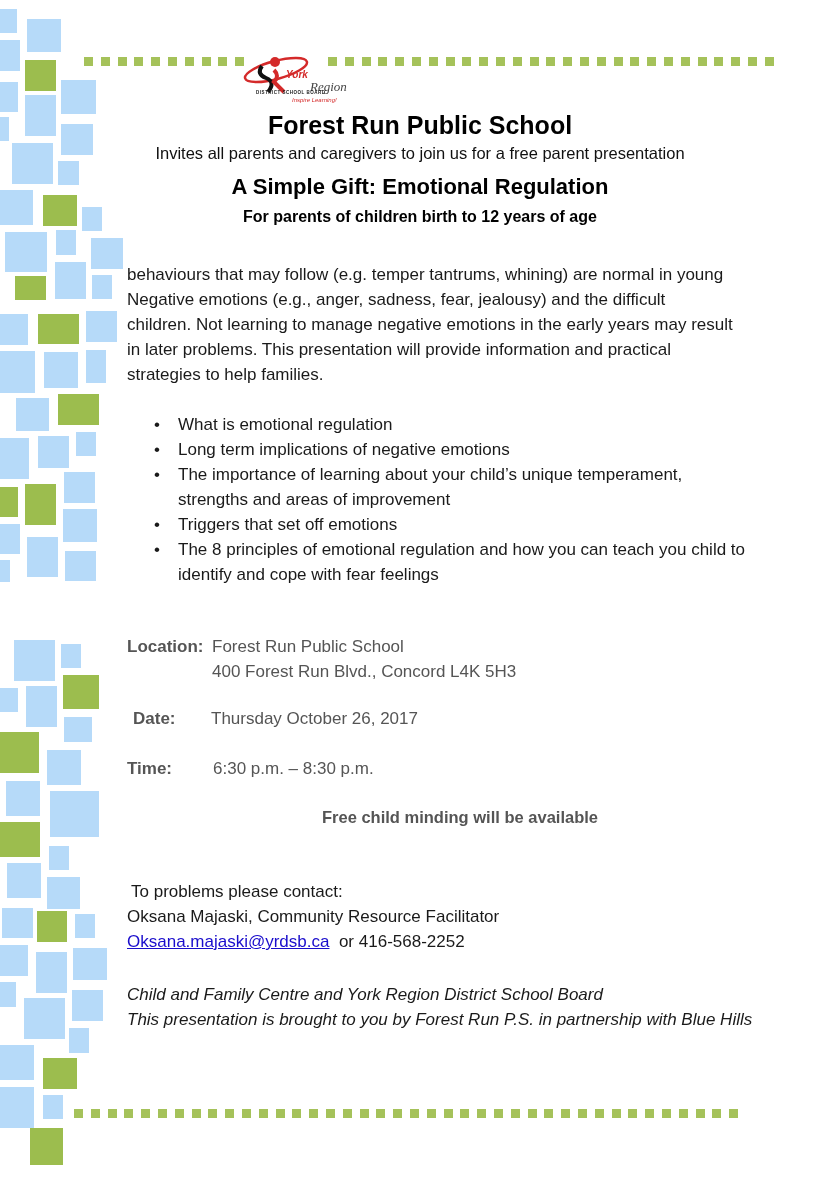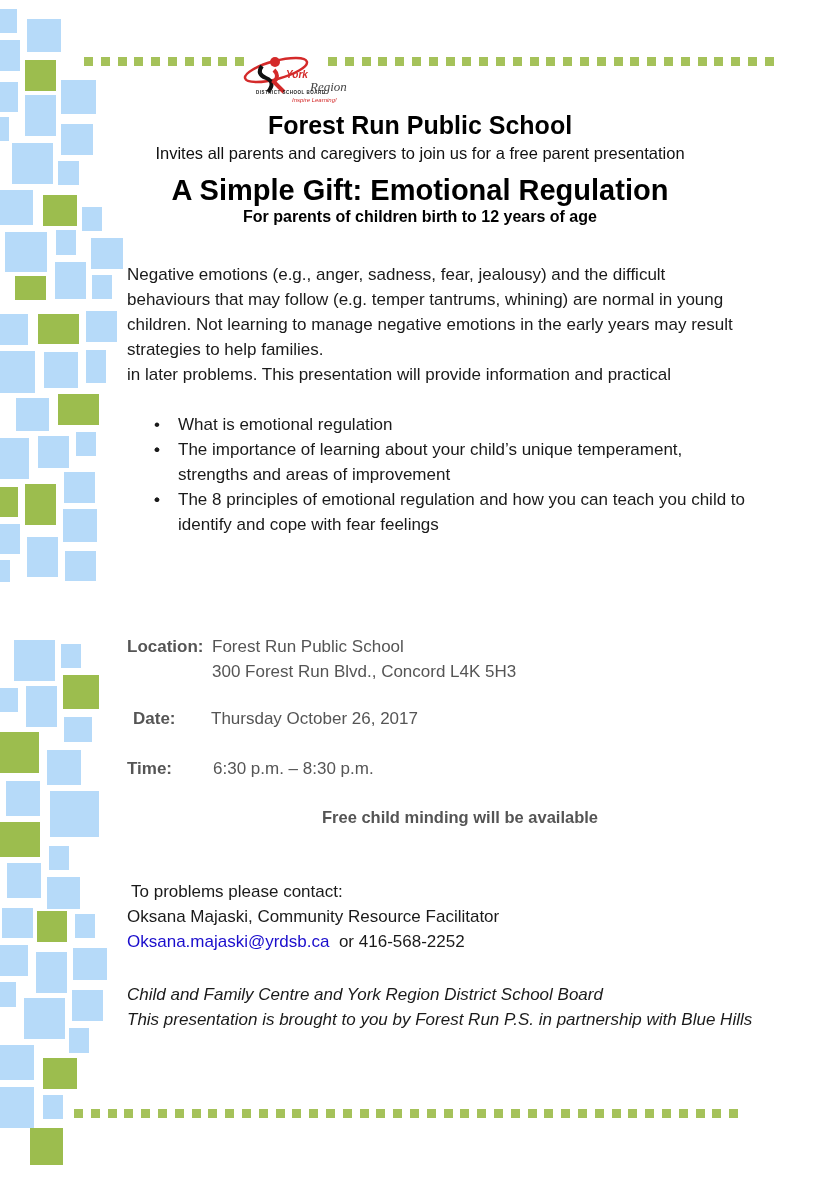--- a/index.html
+++ b/index.html
@@ -5,28 +5,28 @@
   html,body{margin:0;padding:0;background:#fff;}
   body{width:840px;height:1188px;position:relative;overflow:hidden;font-family:"Liberation Sans","DejaVu Sans",sans-serif;color:#111;}
   .sq{position:absolute;}
   .b{background:#b6daf9;}
   .g{background:#9cbd4e;}
   .dot{position:absolute;width:9px;height:9px;background:#a5c25a;}
   .txt{position:absolute;left:127px;font-size:17px;line-height:25px;color:#1a1a1a;}
   .center{position:absolute;left:0;width:840px;text-align:center;}
   .h1{top:111px;font-size:25px;font-weight:bold;color:#000;}
   .sub{top:144px;font-size:16.5px;color:#111;}
-  .h2{top:174px;font-size:29px;font-weight:bold;color:#000;}
+  .h2{top:174px;font-size:22px;font-weight:bold;color:#000;}
   .h3{top:208px;font-size:16px;font-weight:bold;color:#000;}
   ul{margin:0;padding:0;list-style:none;}
   li{position:relative;padding-left:51px;}
   li .bullet{position:absolute;left:27px;top:0;}
   .lbl{font-weight:bold;color:#555;position:absolute;}
   .val{color:#555;position:absolute;}
-  a{color:#1a0dcc;}
+  a{color:#1a0dcc;text-decoration:underline;}
   .logo{position:absolute;left:238px;top:52px;width:110px;height:56px;}
 </style>
 </head>
 <body>
 
 <div>
 
   <div class="sq b" style="left:0;top:9px;width:17px;height:24px"></div>
   <div class="sq b" style="left:27px;top:19px;width:34px;height:33px"></div>
   <div class="sq b" style="left:0;top:40px;width:20px;height:31px"></div>
@@ -195,41 +195,41 @@
   <span style="position:absolute;left:18px;top:38px;font-size:4.5px;font-weight:bold;color:#222;letter-spacing:0.5px;">DISTRICT SCHOOL BOARD</span>
   <span style="position:absolute;left:54px;top:45px;font-size:6px;font-style:italic;color:#d42a2a;">Inspire Learning!</span>
 </div>
 
 <div class="center h1">Forest Run Public School</div>
 <div class="center sub">Invites all parents and caregivers to join us for a free parent presentation</div>
 <div class="center h2">A Simple Gift:  Emotional Regulation</div>
 <div class="center h3">For parents of children birth to 12 years of age</div>
 
 <div class="txt" style="top:262px;">
+  <div>behaviours that may follow (e.g. temper tantrums, whining) are normal in young</div>
   <div>Negative emotions (e.g., anger, sadness, fear, jealousy) and the difficult</div>
-  <div>behaviours that may follow (e.g. temper tantrums, whining) are normal in young</div>
   <div>children. Not learning to manage negative emotions in the early years may result</div>
+  <div>in later problems. This presentation will provide information and practical</div>
   <div>strategies to help families.</div>
-  <div>in later problems. This presentation will provide information and practical</div>
 </div>
 
 <div class="txt" style="top:412px;">
   <ul>
     <li><span class="bullet">•</span><span>What is emotional regulation</span></li>
-    <li><span class="bullet">•</span></li>
+    <li><span class="bullet">•</span><span>Long term implications of negative emotions</span></li>
     <li><span class="bullet">•</span><span>The importance of learning about your child’s unique temperament,</span><br><span>strengths and areas of improvement</span></li>
-    <li><span class="bullet">•</span></li>
+    <li><span class="bullet">•</span><span>Triggers that set off emotions</span></li>
     <li><span class="bullet">•</span><span>The 8 principles of emotional regulation and how you can teach you child to</span><br><span>identify and cope with fear feelings</span></li>
   </ul>
 </div>
 
 <div style="position:absolute;left:127px;top:634px;font-size:17px;line-height:25px;">
   <span class="lbl" style="left:0;top:0;">Location:</span>
   <span class="val" style="left:85px;top:0;white-space:nowrap;">Forest Run Public School</span>
-  <span class="val" style="left:85px;top:25px;white-space:nowrap;">300 Forest Run Blvd., Concord L4K 5H3</span>
+  <span class="val" style="left:85px;top:25px;white-space:nowrap;">400 Forest Run Blvd., Concord L4K 5H3</span>
   <span class="lbl" style="left:6px;top:72px;">Date:</span>
   <span class="val" style="left:84px;top:72px;white-space:nowrap;">Thursday October 26, 2017</span>
   <span class="lbl" style="left:0;top:122px;">Time:</span>
   <span class="val" style="left:86px;top:122px;white-space:nowrap;">6:30 p.m. – 8:30 p.m.</span>
 </div>
 
 <div class="center" style="top:808px;left:40px;font-size:16.5px;font-weight:bold;color:#555;">Free child minding will be available</div>
 
 <div class="txt" style="top:879px;">
   <div style="padding-left:4px;">To problems please contact:</div>

